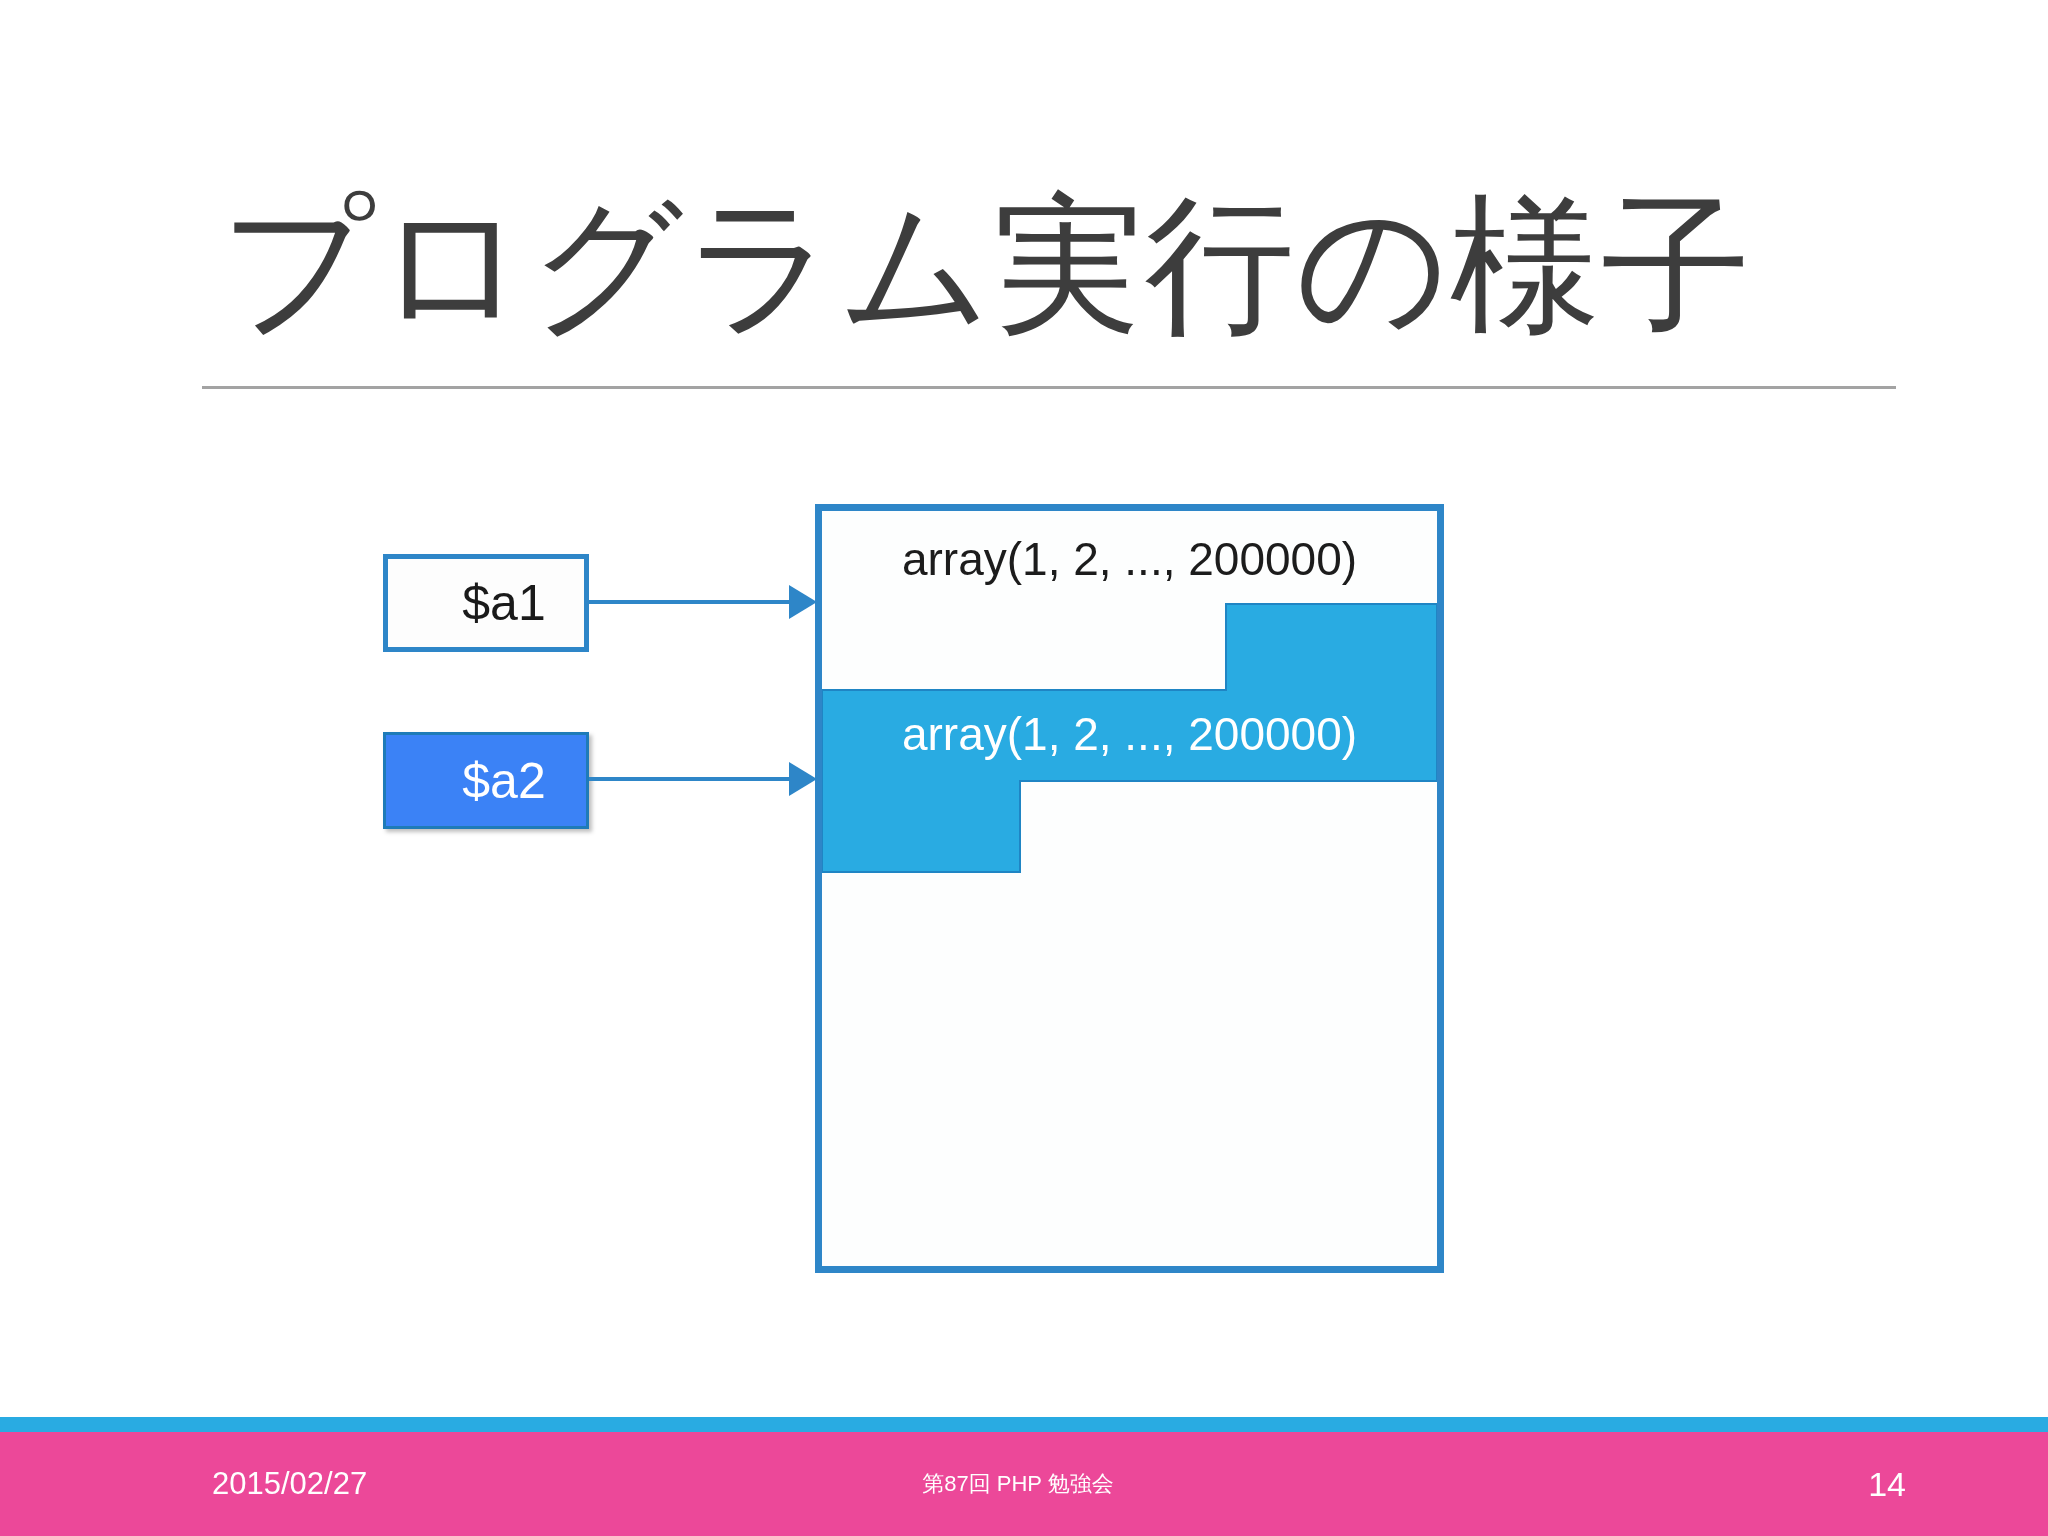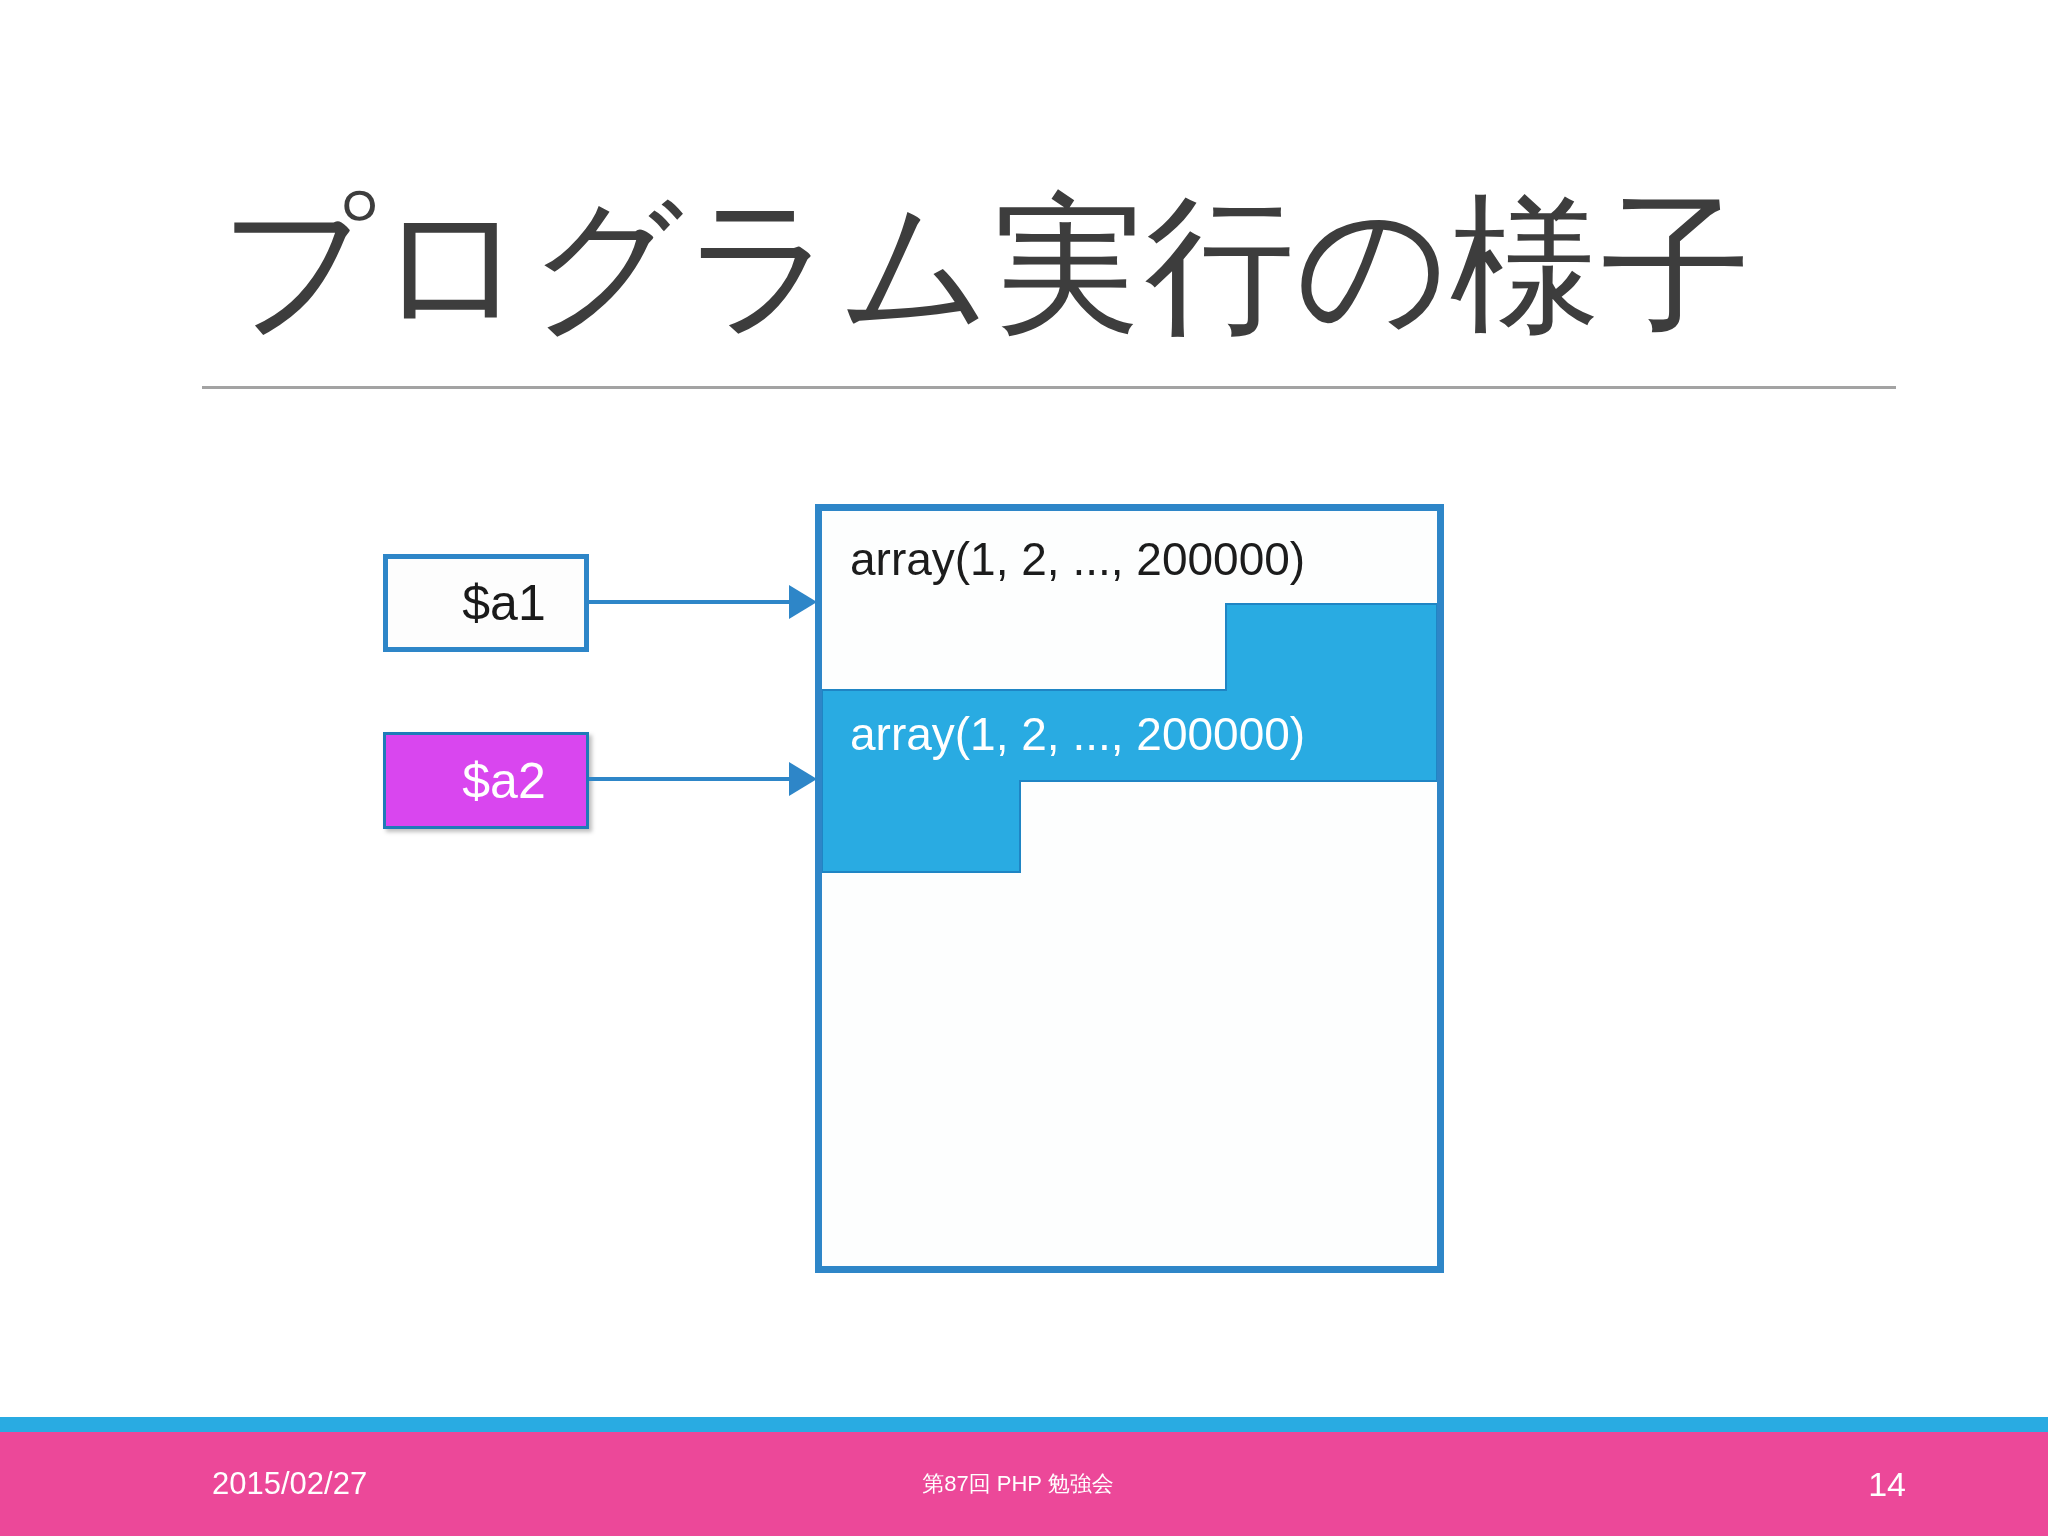--- a/index.html
+++ b/index.html
@@ -22,21 +22,21 @@
   .var-box{
     position:absolute;left:383px;width:206px;
     display:flex;align-items:center;justify-content:center;
     font-size:50px;box-sizing:border-box;padding-left:36px;
   }
   .var-box-a1{
     top:554px;height:98px;background:#fdfdfd;
     border:5px solid #2e86c8;color:#1a1a1a;
   }
   .var-box-a2{
-    top:732px;height:97px;background:#d946ef;
+    top:732px;height:97px;background:#3b82f6;
     border:3px solid #1e7bb8;color:#ffffff;
     box-shadow:3px 3px 4px rgba(0,0,0,0.25);
   }
   
   .arrow-line{
     position:absolute;left:589px;width:202px;height:4px;background:#2e86c8;
   }
   .arrow-line.a1{top:600px;}
   .arrow-line.a2{top:777px;}
   .arrow-head{
@@ -49,21 +49,21 @@
   .arrow-head.a2{top:762px;}
   
   .memory-box{
     position:absolute;left:815px;top:504px;width:629px;height:769px;
     box-sizing:border-box;border:7px solid #2e86c8;background:#fdfefe;
   }
   .alloc-shape{
     position:absolute;left:822px;top:511px;width:615px;height:755px;
   }
   .array-label{
-    position:absolute;left:850px;width:615px;
+    position:absolute;left:822px;width:615px;text-align:center;
     font-size:46px;line-height:56px;white-space:nowrap;
   }
   .array-label-1{top:531px;color:#1c1c1c;}
   .array-label-2{top:706px;color:#ffffff;}
   
   .footer-strip{
     position:absolute;left:0;top:1417px;width:2048px;height:15px;
     background:#29abe2;
   }
   .footer-bar{

